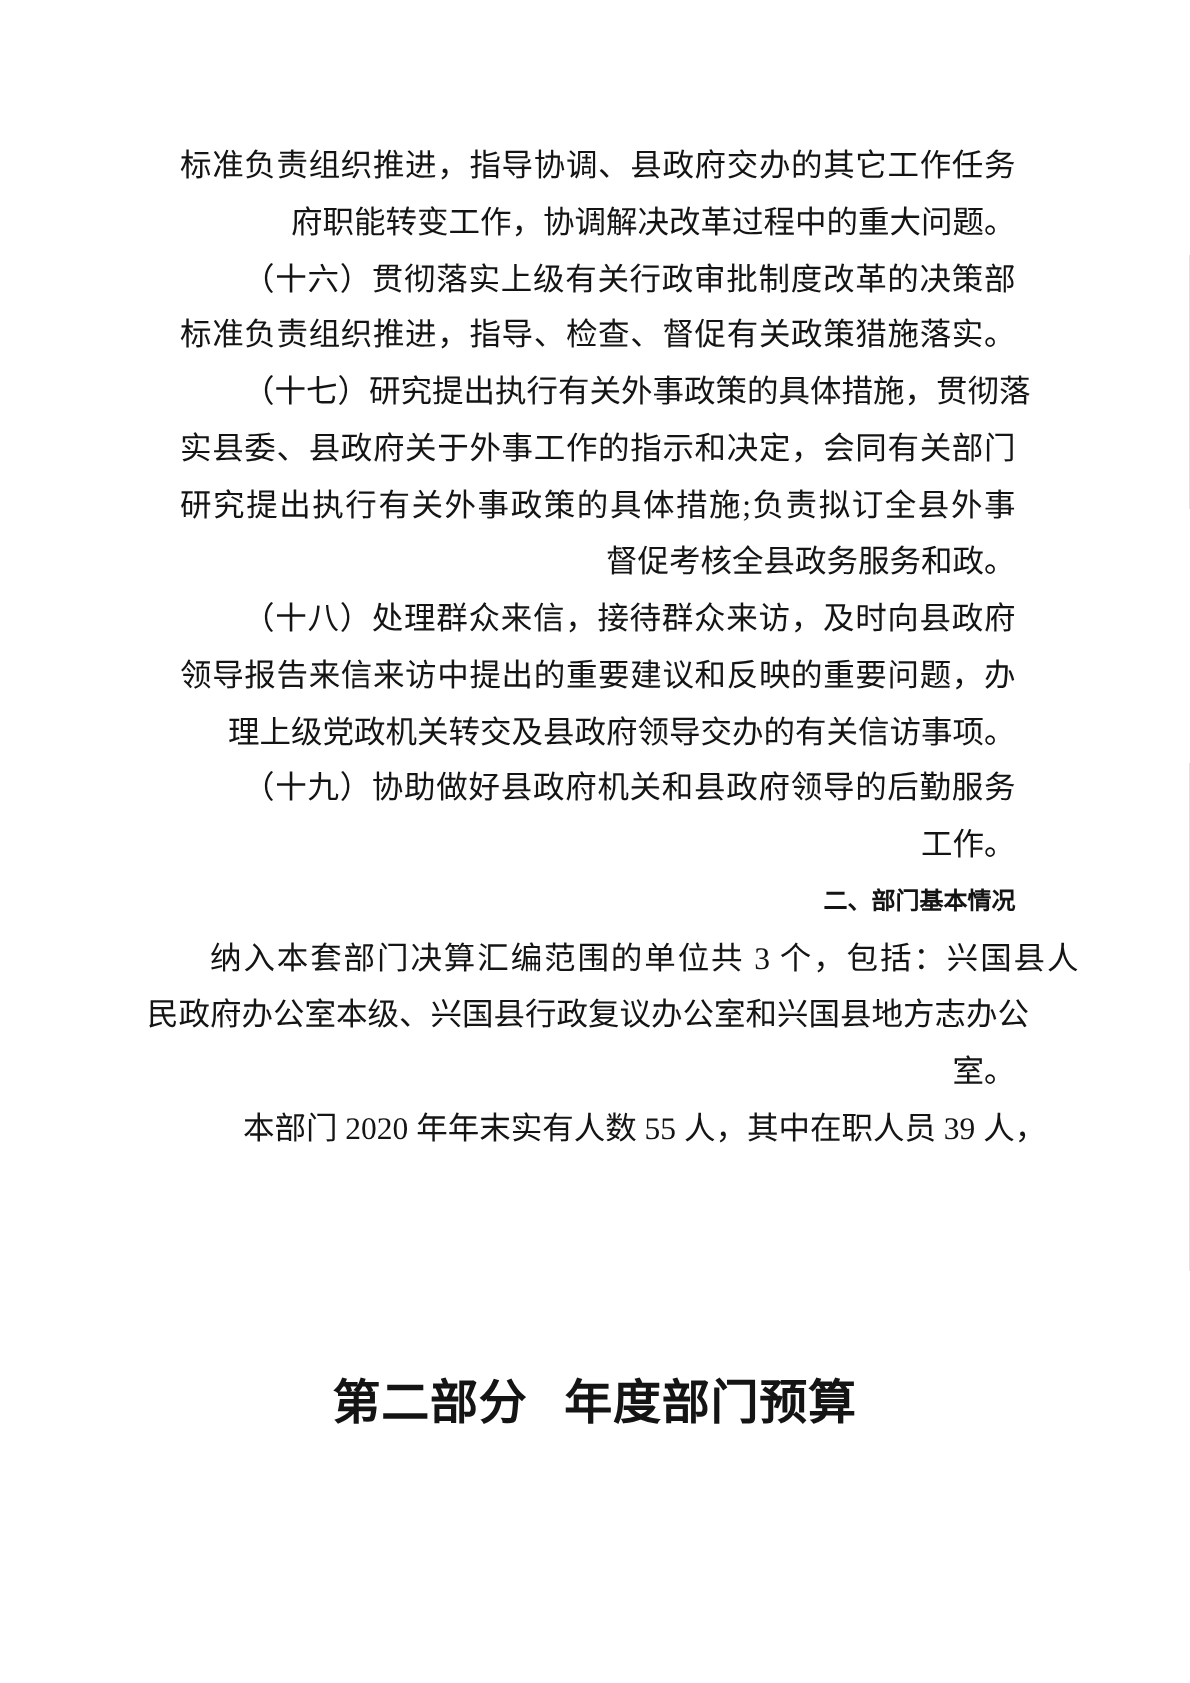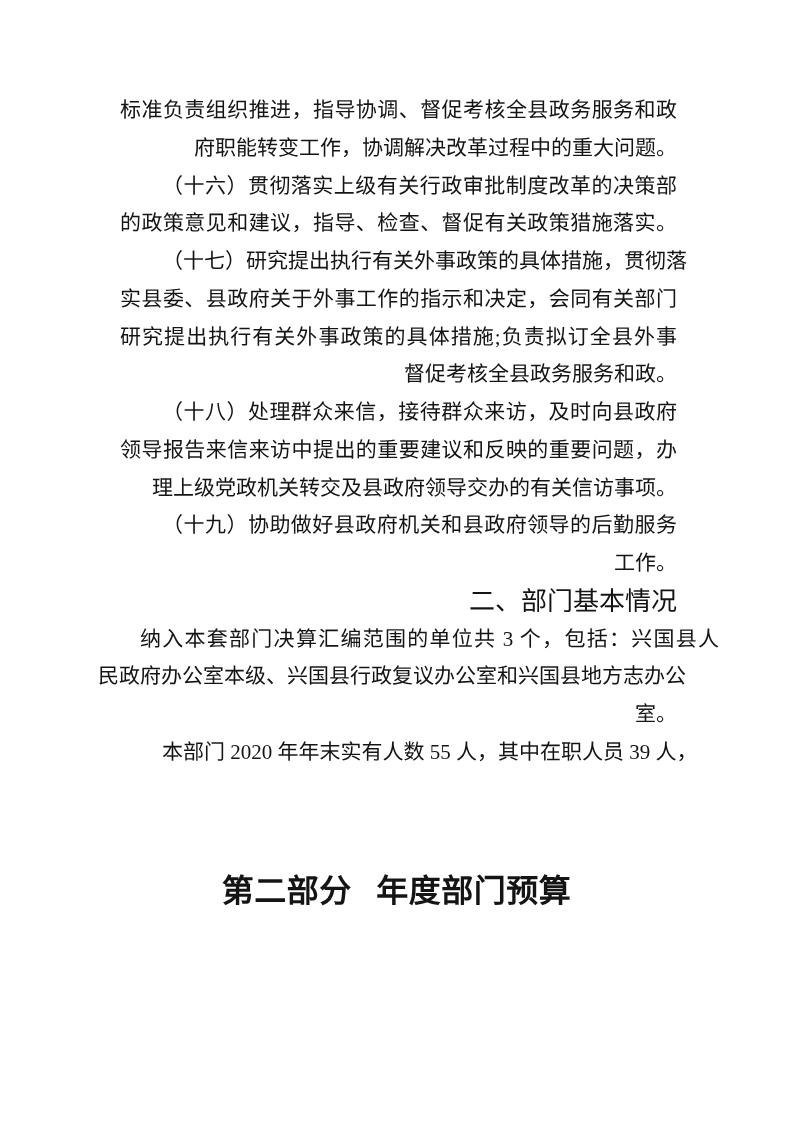--- a/index.html
+++ b/index.html
@@ -35,47 +35,47 @@
     text-align:right;
   }
   .first{
     padding-left:42px;
   }
   .shift{
     margin-left:-22px;
     width:579px;
   }
   .heading{
-    font-weight:400;
+    font-weight:700;
     font-family:"Liberation Sans","DejaVu Sans",sans-serif;
-    font-size:26px;
+    font-size:16px;
   }
   .part-title{
     position:absolute;
-    top:867px;
+    top:911px;
     left:0;
     width:100%;
     text-align:center;
     font-size:32px;
     line-height:48px;
     font-weight:700;
     letter-spacing:0.5px;
     word-spacing:16px;
     font-family:"Liberation Serif","DejaVu Serif",serif;
   }
 </style>
 </head>
 <body>
 
 <div class="page">
   <div class="doc" id="doc-body">
-      <div class="line full">标准负责组织推进，指导协调、督促考核全县政务服务和政</div>
+      <div class="line full">标准负责组织推进，指导协调、县政府交办的其它工作任务</div>
       <div class="line end">府职能转变工作，协调解决改革过程中的重大问题。</div>
       <div class="line first full">（十六）贯彻落实上级有关行政审批制度改革的决策部</div>
-      <div class="line full">的政策意见和建议，指导、检查、督促有关政策猎施落实。</div>
+      <div class="line full">标准负责组织推进，指导、检查、督促有关政策猎施落实。</div>
       <div class="line first full">（十七）研究提出执行有关外事政策的具体措施，贯彻落</div>
       <div class="line full">实县委、县政府关于外事工作的指示和决定，会同有关部门</div>
       <div class="line full">研究提出执行有关外事政策的具体措施;负责拟订全县外事</div>
       <div class="line end">督促考核全县政务服务和政。</div>
       <div class="line first full">（十八）处理群众来信，接待群众来访，及时向县政府</div>
       <div class="line full">领导报告来信来访中提出的重要建议和反映的重要问题，办</div>
       <div class="line end">理上级党政机关转交及县政府领导交办的有关信访事项。</div>
       <div class="line first full">（十九）协助做好县政府机关和县政府领导的后勤服务</div>
       <div class="line end">工作。</div>
       <div class="line first heading end">二、部门基本情况</div>

